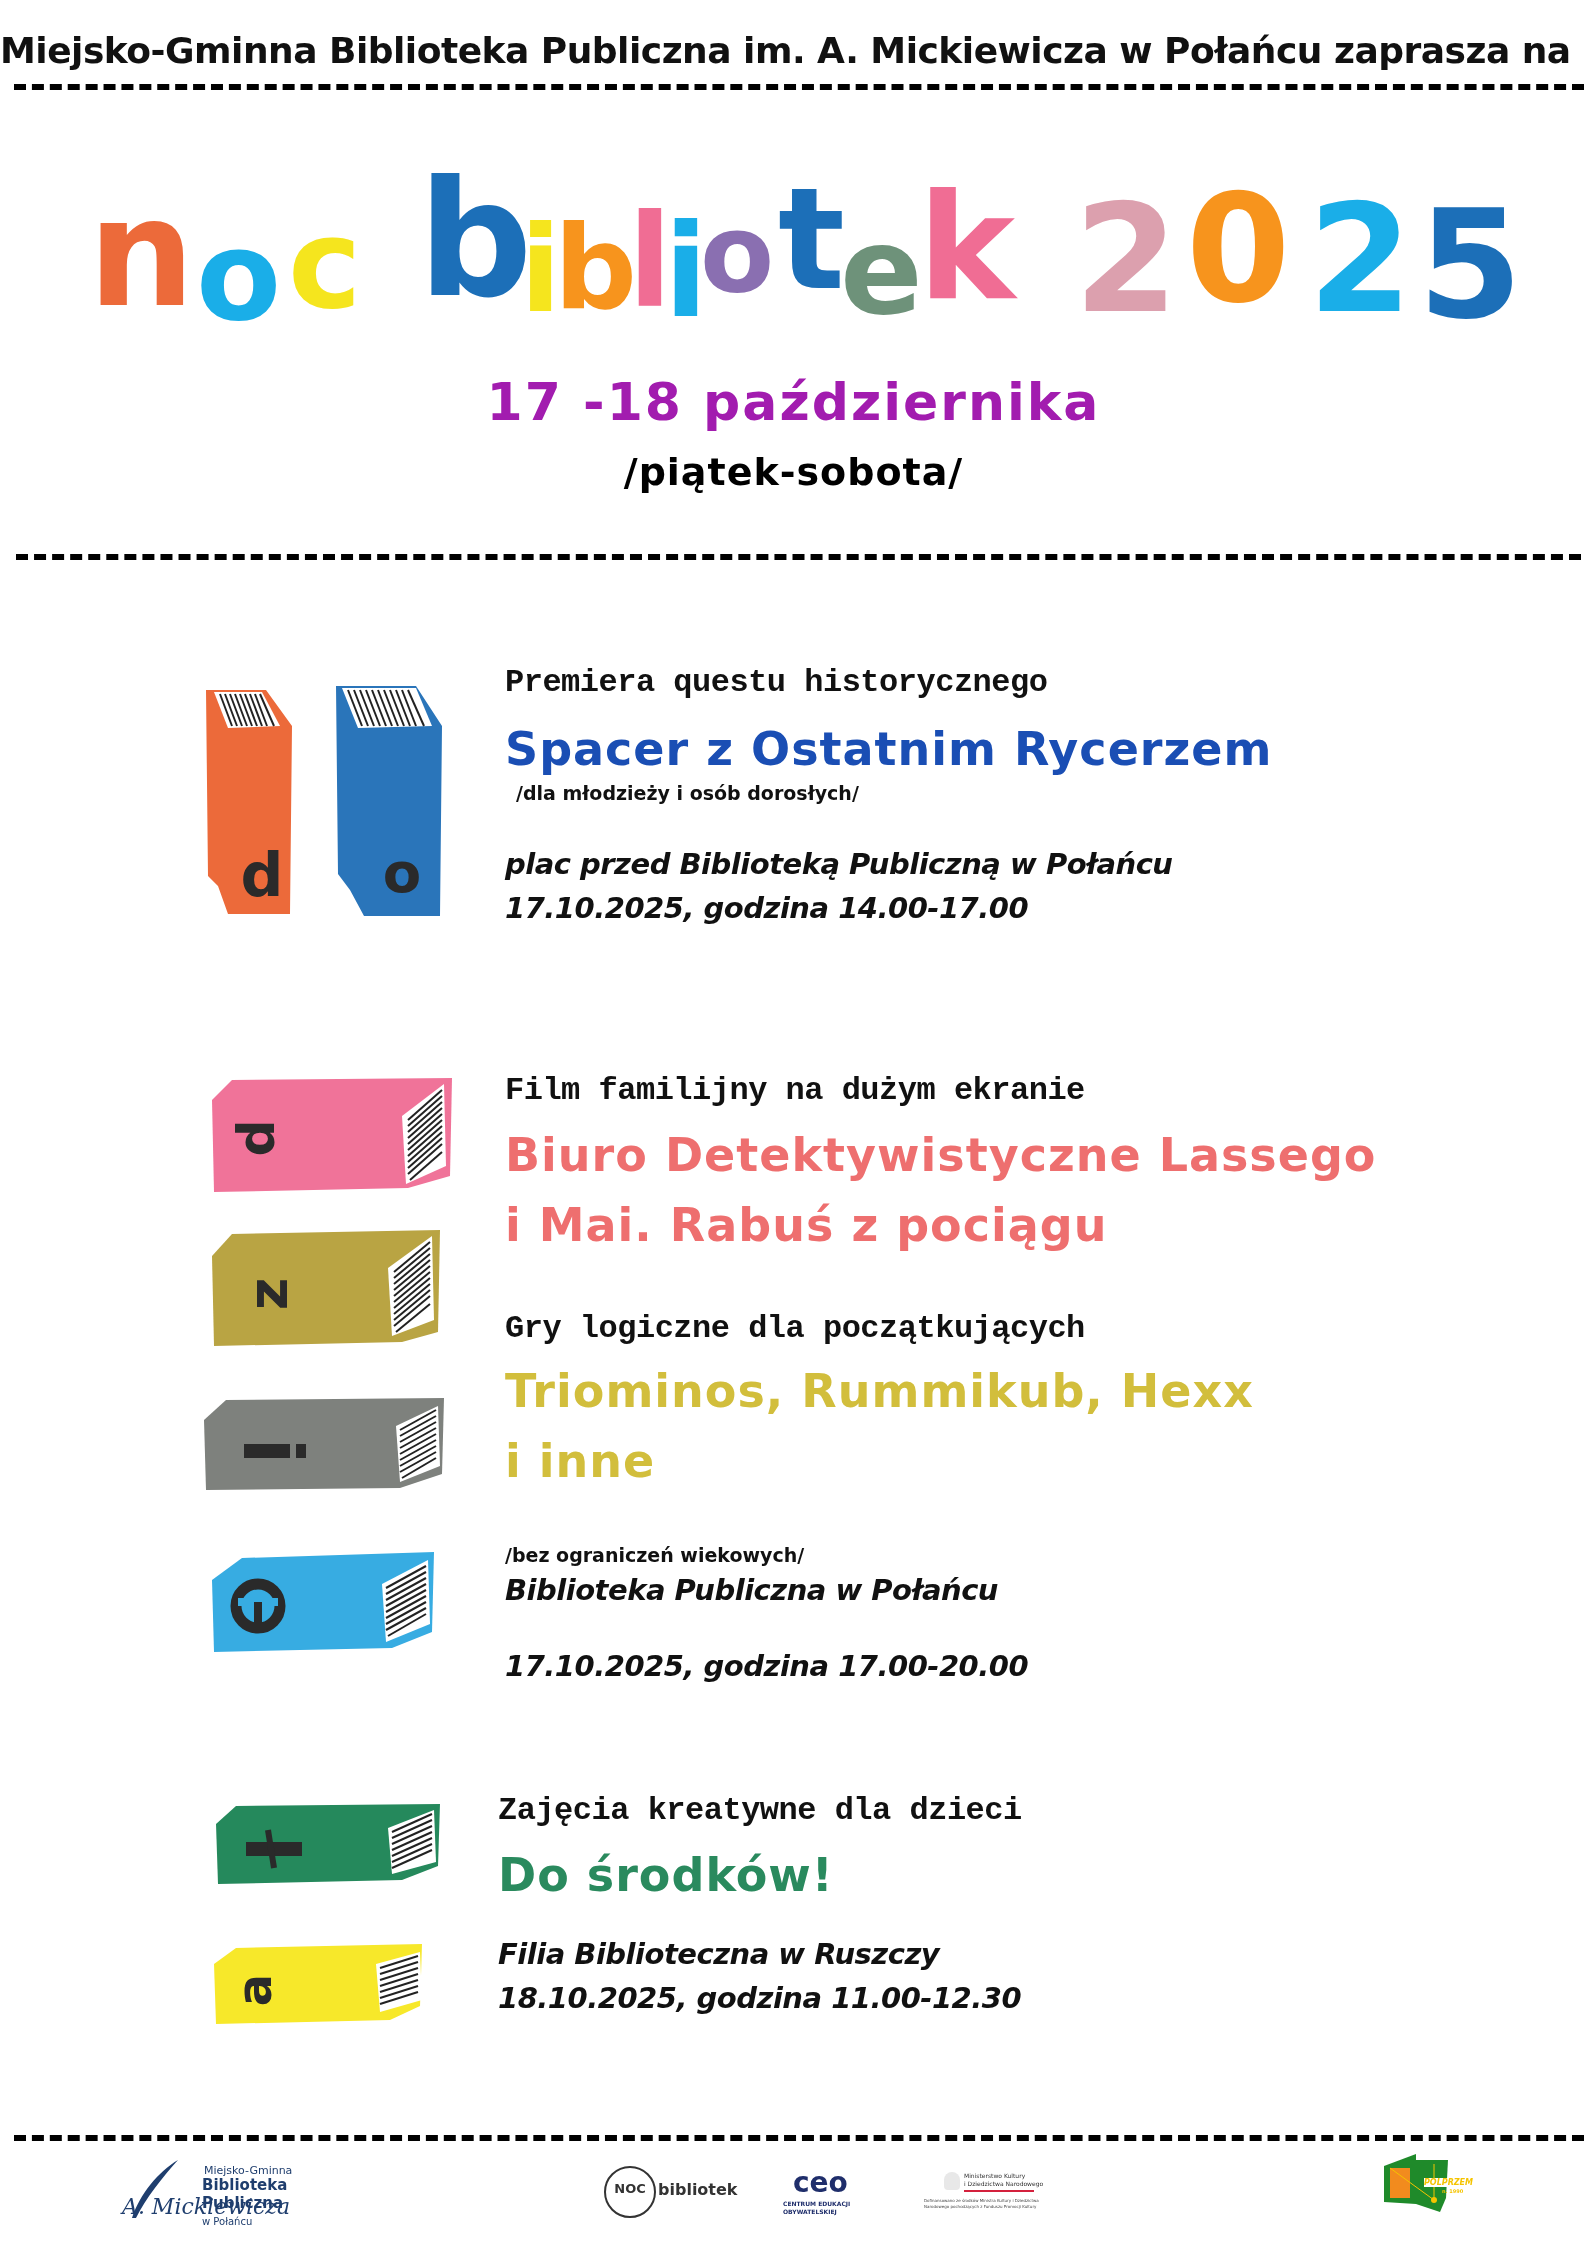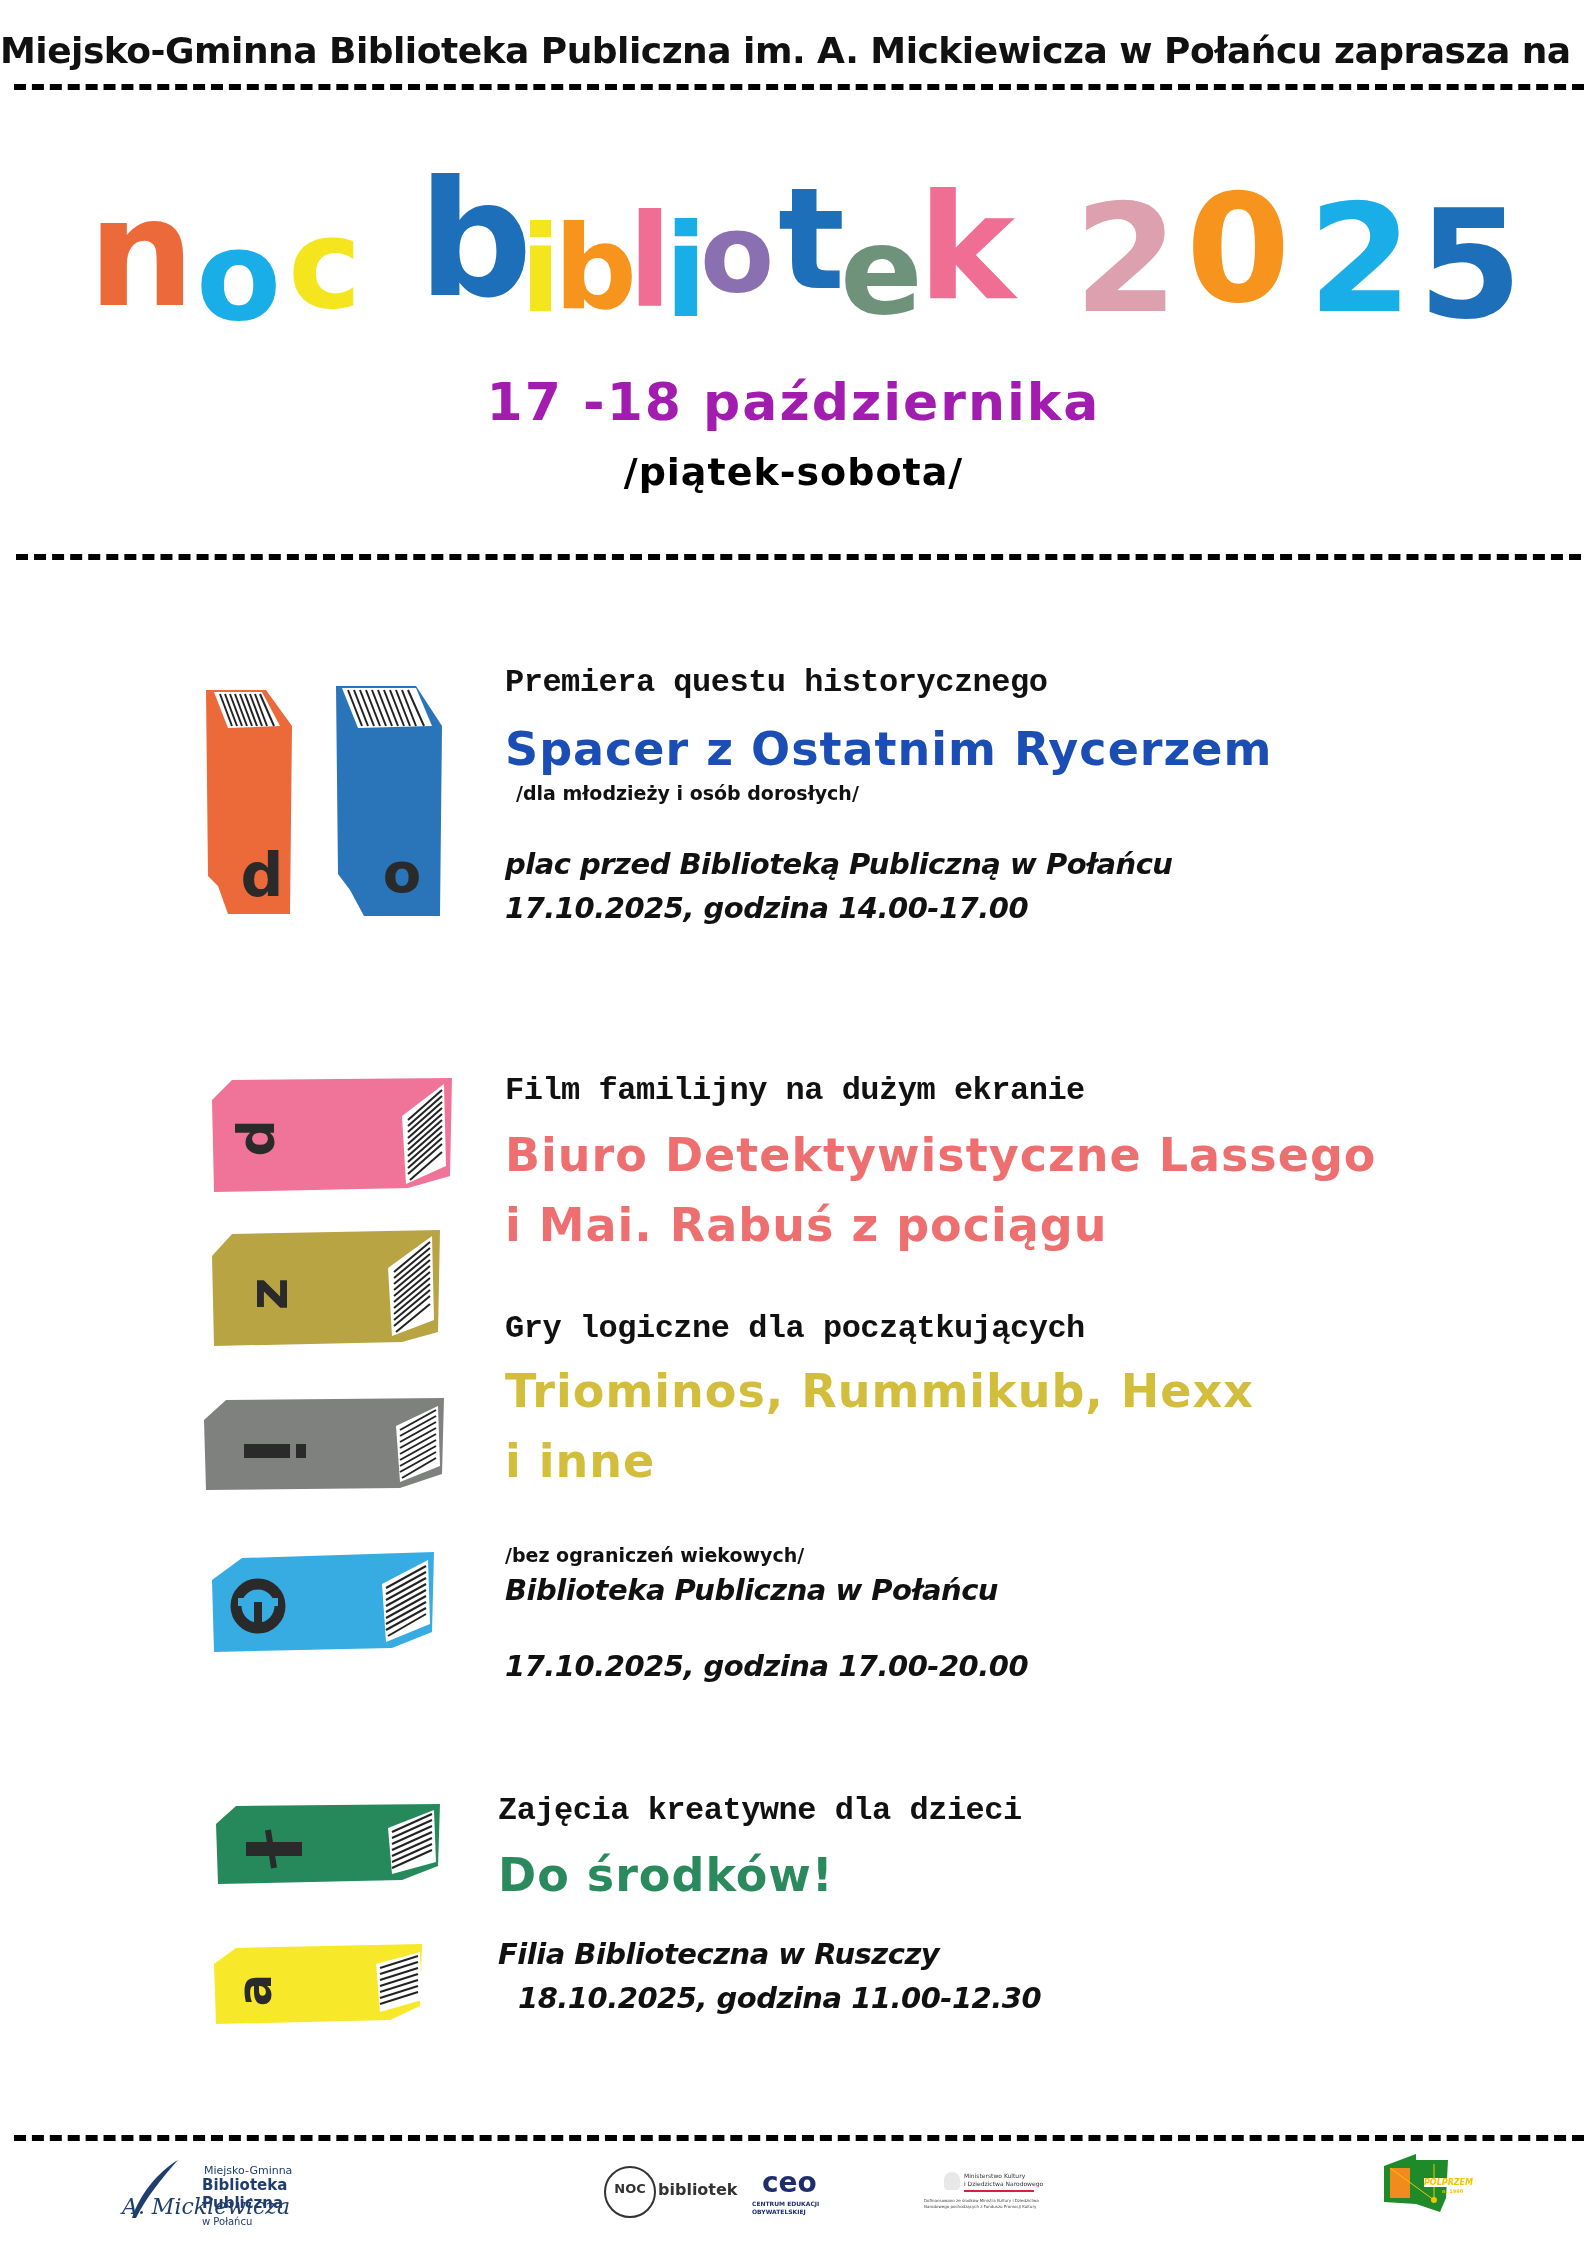--- a/index.html
+++ b/index.html
@@ -212,41 +212,41 @@
 <div class="abs subtitle" style="left:505px; top:1310px;">Gry logiczne dla początkujących</div>
 <div class="abs event-title" style="left:505px; top:1356px; color:#D2BE3C;">Triominos, Rummikub, Hexx</div>
 <div class="abs event-title" style="left:505px; top:1426px; color:#D2BE3C;">i inne</div>
 <div class="abs note" style="left:505px; top:1544px;">/bez ograniczeń wiekowych/</div>
 <div class="abs place" style="left:505px; top:1568px;">Biblioteka Publiczna w Połańcu</div>
 <div class="abs place" style="left:505px; top:1612px;margin-top:32px;">17.10.2025, godzina 17.00-20.00</div>
 
 <div class="abs subtitle" style="left:498px; top:1792px;">Zajęcia kreatywne dla dzieci</div>
 <div class="abs event-title" style="left:498px; top:1840px; color:#2A8A5E;">Do środków!</div>
 <div class="abs place" style="left:498px; top:1932px;">Filia Biblioteczna w Ruszczy</div>
-<div class="abs place" style="left:498px; top:1976px;margin-left:20px;">18.10.2025, godzina 11.00-12.30</div>
+<div class="abs place" style="left:498px; top:1976px;">18.10.2025, godzina 11.00-12.30</div>
 
 <div class="abs dash" style="top:2135px; left:14px; width:1570px;"></div>
 
 <div class="abs footer-logo" style="left:118px; top:2158px; width:240px; height:70px;">
   <svg class="abs" style="left:0; top:0;" width="70" height="70" viewBox="0 0 70 70">
     <path d="M60 2 C40 14 22 36 14 60 L18 60 C28 40 44 20 60 2 Z" fill="#1F3E6E"></path>
   </svg>
   <div class="abs" style="left:86px; top:6px; font-size:11px; color:#1F3E6E;">Miejsko-Gminna</div>
   <div class="abs" style="left:84px; top:18px; font-size:15px; font-weight:bold; color:#1F3E6E;">Biblioteka Publiczna</div>
   <div class="abs" style="left:4px; top:36px; font-size:22px; font-style:italic; font-family:'DejaVu Serif', serif; color:#1F3E6E;">A. Mickiewicza</div>
   <div class="abs" style="left:84px; top:58px; font-size:10px; color:#1F3E6E;">w Połańcu</div>
 </div>
 
 <div class="abs footer-logo" style="left:604px; top:2166px; width:140px; height:50px;">
   <div class="abs" style="left:0; top:0; width:48px; height:48px; border:2px solid #333; border-radius:50%;"></div>
   <div class="abs" style="left:4px; top:15px; width:44px; text-align:center; font-size:13px; font-weight:bold; color:#333;">NOC</div>
   <div class="abs" style="left:54px; top:14px; font-size:16px; font-weight:bold; color:#333;">bibliotek</div>
 </div>
 
-<div class="abs footer-logo" style="left:752px; top:2172px; width:110px; height:50px;">
+<div class="abs footer-logo" style="left:783px; top:2172px; width:110px; height:50px;">
   <div class="abs" style="left:10px; top:-6px; font-size:28px; font-weight:bold; color:#1F2E6B;">ceo</div>
   <div class="abs" style="left:0; top:28px; font-size:6px; font-weight:bold; color:#1F2E6B;">CENTRUM EDUKACJI</div>
   <div class="abs" style="left:0; top:36px; font-size:6px; font-weight:bold; color:#1F2E6B;">OBYWATELSKIEJ</div>
 </div>
 
 <div class="abs footer-logo" style="left:924px; top:2172px; width:150px; height:50px;">
   <div class="abs" style="left:20px; top:0; width:16px; height:18px; background:#e8e8e8; border-radius:8px 8px 4px 4px;"></div>
   <div class="abs" style="left:40px; top:0; font-size:6px; color:#333;">Ministerstwo Kultury</div>
   <div class="abs" style="left:40px; top:8px; font-size:6px; color:#333;">i Dziedzictwa Narodowego</div>
   <div class="abs" style="left:40px; top:18px; width:70px; height:2px; background:#D4213D;"></div>

